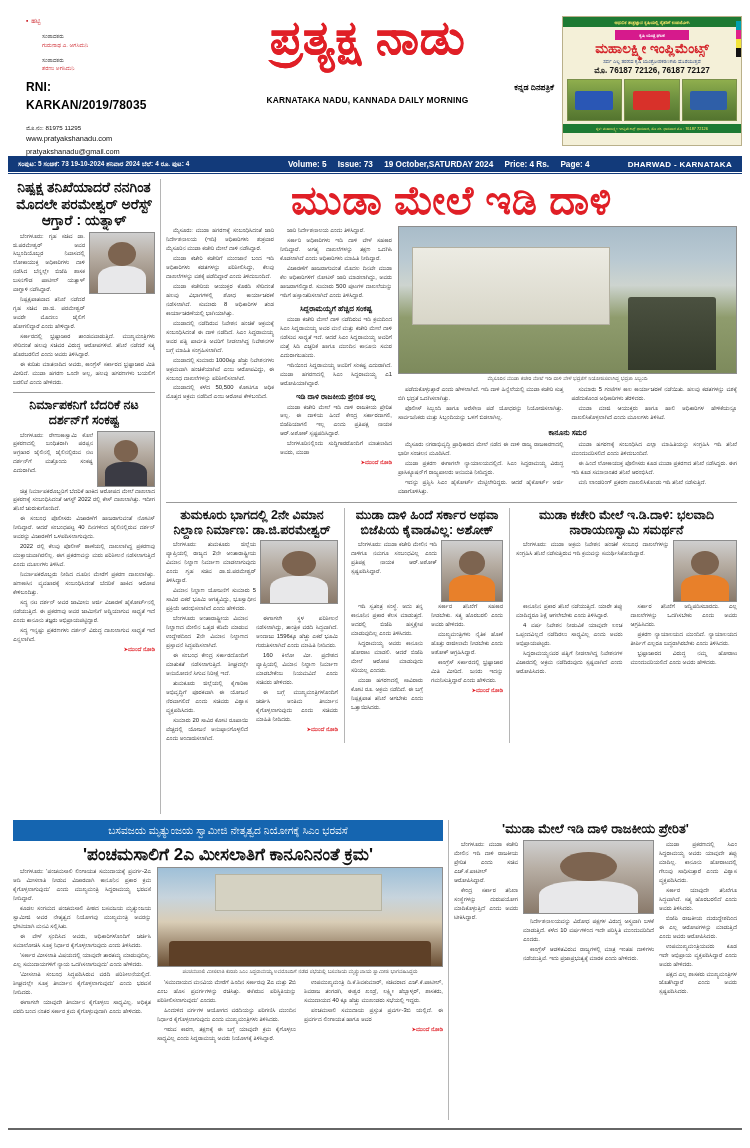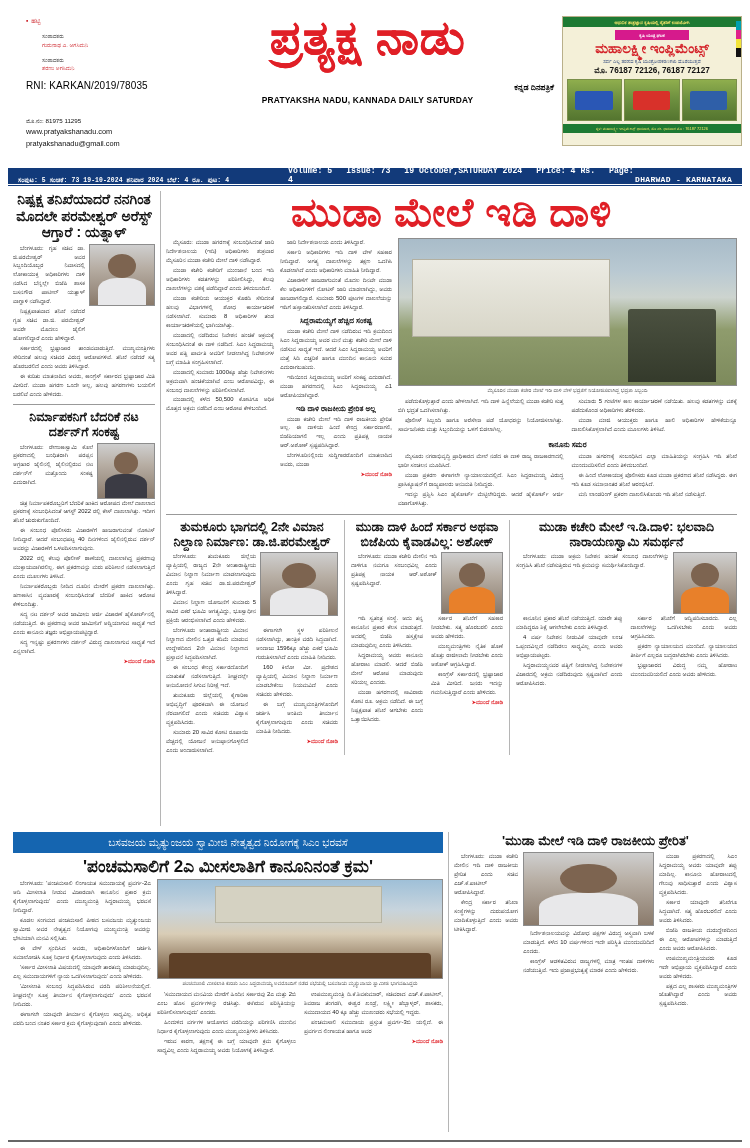--- a/index.html
+++ b/index.html
@@ -41,22 +41,22 @@
     color: #cc2027;
     margin-right: 3px;
   }
   .mh-credits {
     padding-left: 16px;
     margin-bottom: 7px;
   }
   .mh-credit-role { color: #111; font-size: 5.6px; }
   .mh-credit-name { color: #cc2027; font-size: 5.8px; }
   .mh-rni {
-    font-size: 10px; font-weight: normal; color: #000;
-    margin-bottom: 22px; letter-spacing: .1px;
+    font-size: 12px; font-weight: bold; color: #000;
+    margin-bottom: 9px; letter-spacing: .1px;
   }
   .mh-contact { font-size: 7.4px; color: #111; line-height: 1.65; }
   .mh-phone { font-size: 6.2px; }
 
   .mh-center {
     flex: 1;
     text-align: center;
     padding-top: 4px;
   }
   .mh-title {
@@ -134,26 +134,25 @@
     width: 5px; display: flex; flex-direction: column;
   }
   .ad-colorbars i { height: 9px; display: block; }
 
   
   .infobar {
     background: #123a7a;
     color: #fff;
     height: 16px;
     display: flex;
-    align-items: flex-end;
+    align-items: center;
     font-size: 7.4px;
     font-weight: bold;
     padding: 0 10px;
-    margin-top: 16px;
-    font-family: Liberation Mono, monospace;
+    margin-top: 4px;
   }
   .ib-kn { font-size: 6.4px; width: 270px; letter-spacing: .1px; }
   .ib-en { flex: 1; text-align: left; font-size: 8.2px; }
   .ib-en span { margin-right: 9px; }
   .ib-right { font-size: 8px; letter-spacing: .3px; }
   .rule-thin { height: 1px; background: #123a7a; margin-top: 1px; }
 
   
   .body-top {
     display: flex;
@@ -293,21 +292,21 @@
       <div class="mh-contact">
         <div class="mh-phone">ಮೊ.ನಂ: 81975 11295</div>
         <div>www.pratyakshanadu.com</div>
         <div>pratyakshanadu@gmail.com</div>
       </div>
     </div>
 
     <div class="mh-center">
       <div class="mh-title">ಪ್ರತ್ಯಕ್ಷ ನಾಡು</div>
       <div class="mh-sub-kn">ಕನ್ನಡ ದಿನಪತ್ರಿಕೆ</div>
-      <div class="mh-sub-en">PRATYAKSHA NADU, KANNADA DAILY SATURDAY</div>
+      <div class="mh-sub-en">KARNATAKA NADU, KANNADA DAILY MORNING</div>
     </div>
 
     <div class="mh-ad">
       <div class="ad-band">ಆಧುನಿಕ ತಂತ್ರಜ್ಞಾನ ಕೃಷಿಯಲ್ಲಿ ರೈತರಿಗೆ ಉಪಯೋಗಿ</div>
       <div class="ad-ribbon">ಕೃಷಿ ಯಂತ್ರ ಘಟಕ</div>
       <div class="ad-name">ಮಹಾಲಕ್ಷ್ಮೀ ಇಂಪ್ಲಿಮೆಂಟ್ಸ್</div>
       <div class="ad-tag">ಸರ್ವ ಎಲ್ಲ ತರಹದ ಕೃಷಿ ಯಂತ್ರೋಪಕರಣಗಳು ದೊರೆಯುತ್ತವೆ</div>
       <div class="ad-phone">ಮೊ. 76187 72126, 76187 72127</div>
       <div class="ad-imgs">
         <div class="ad-img i1"></div>

